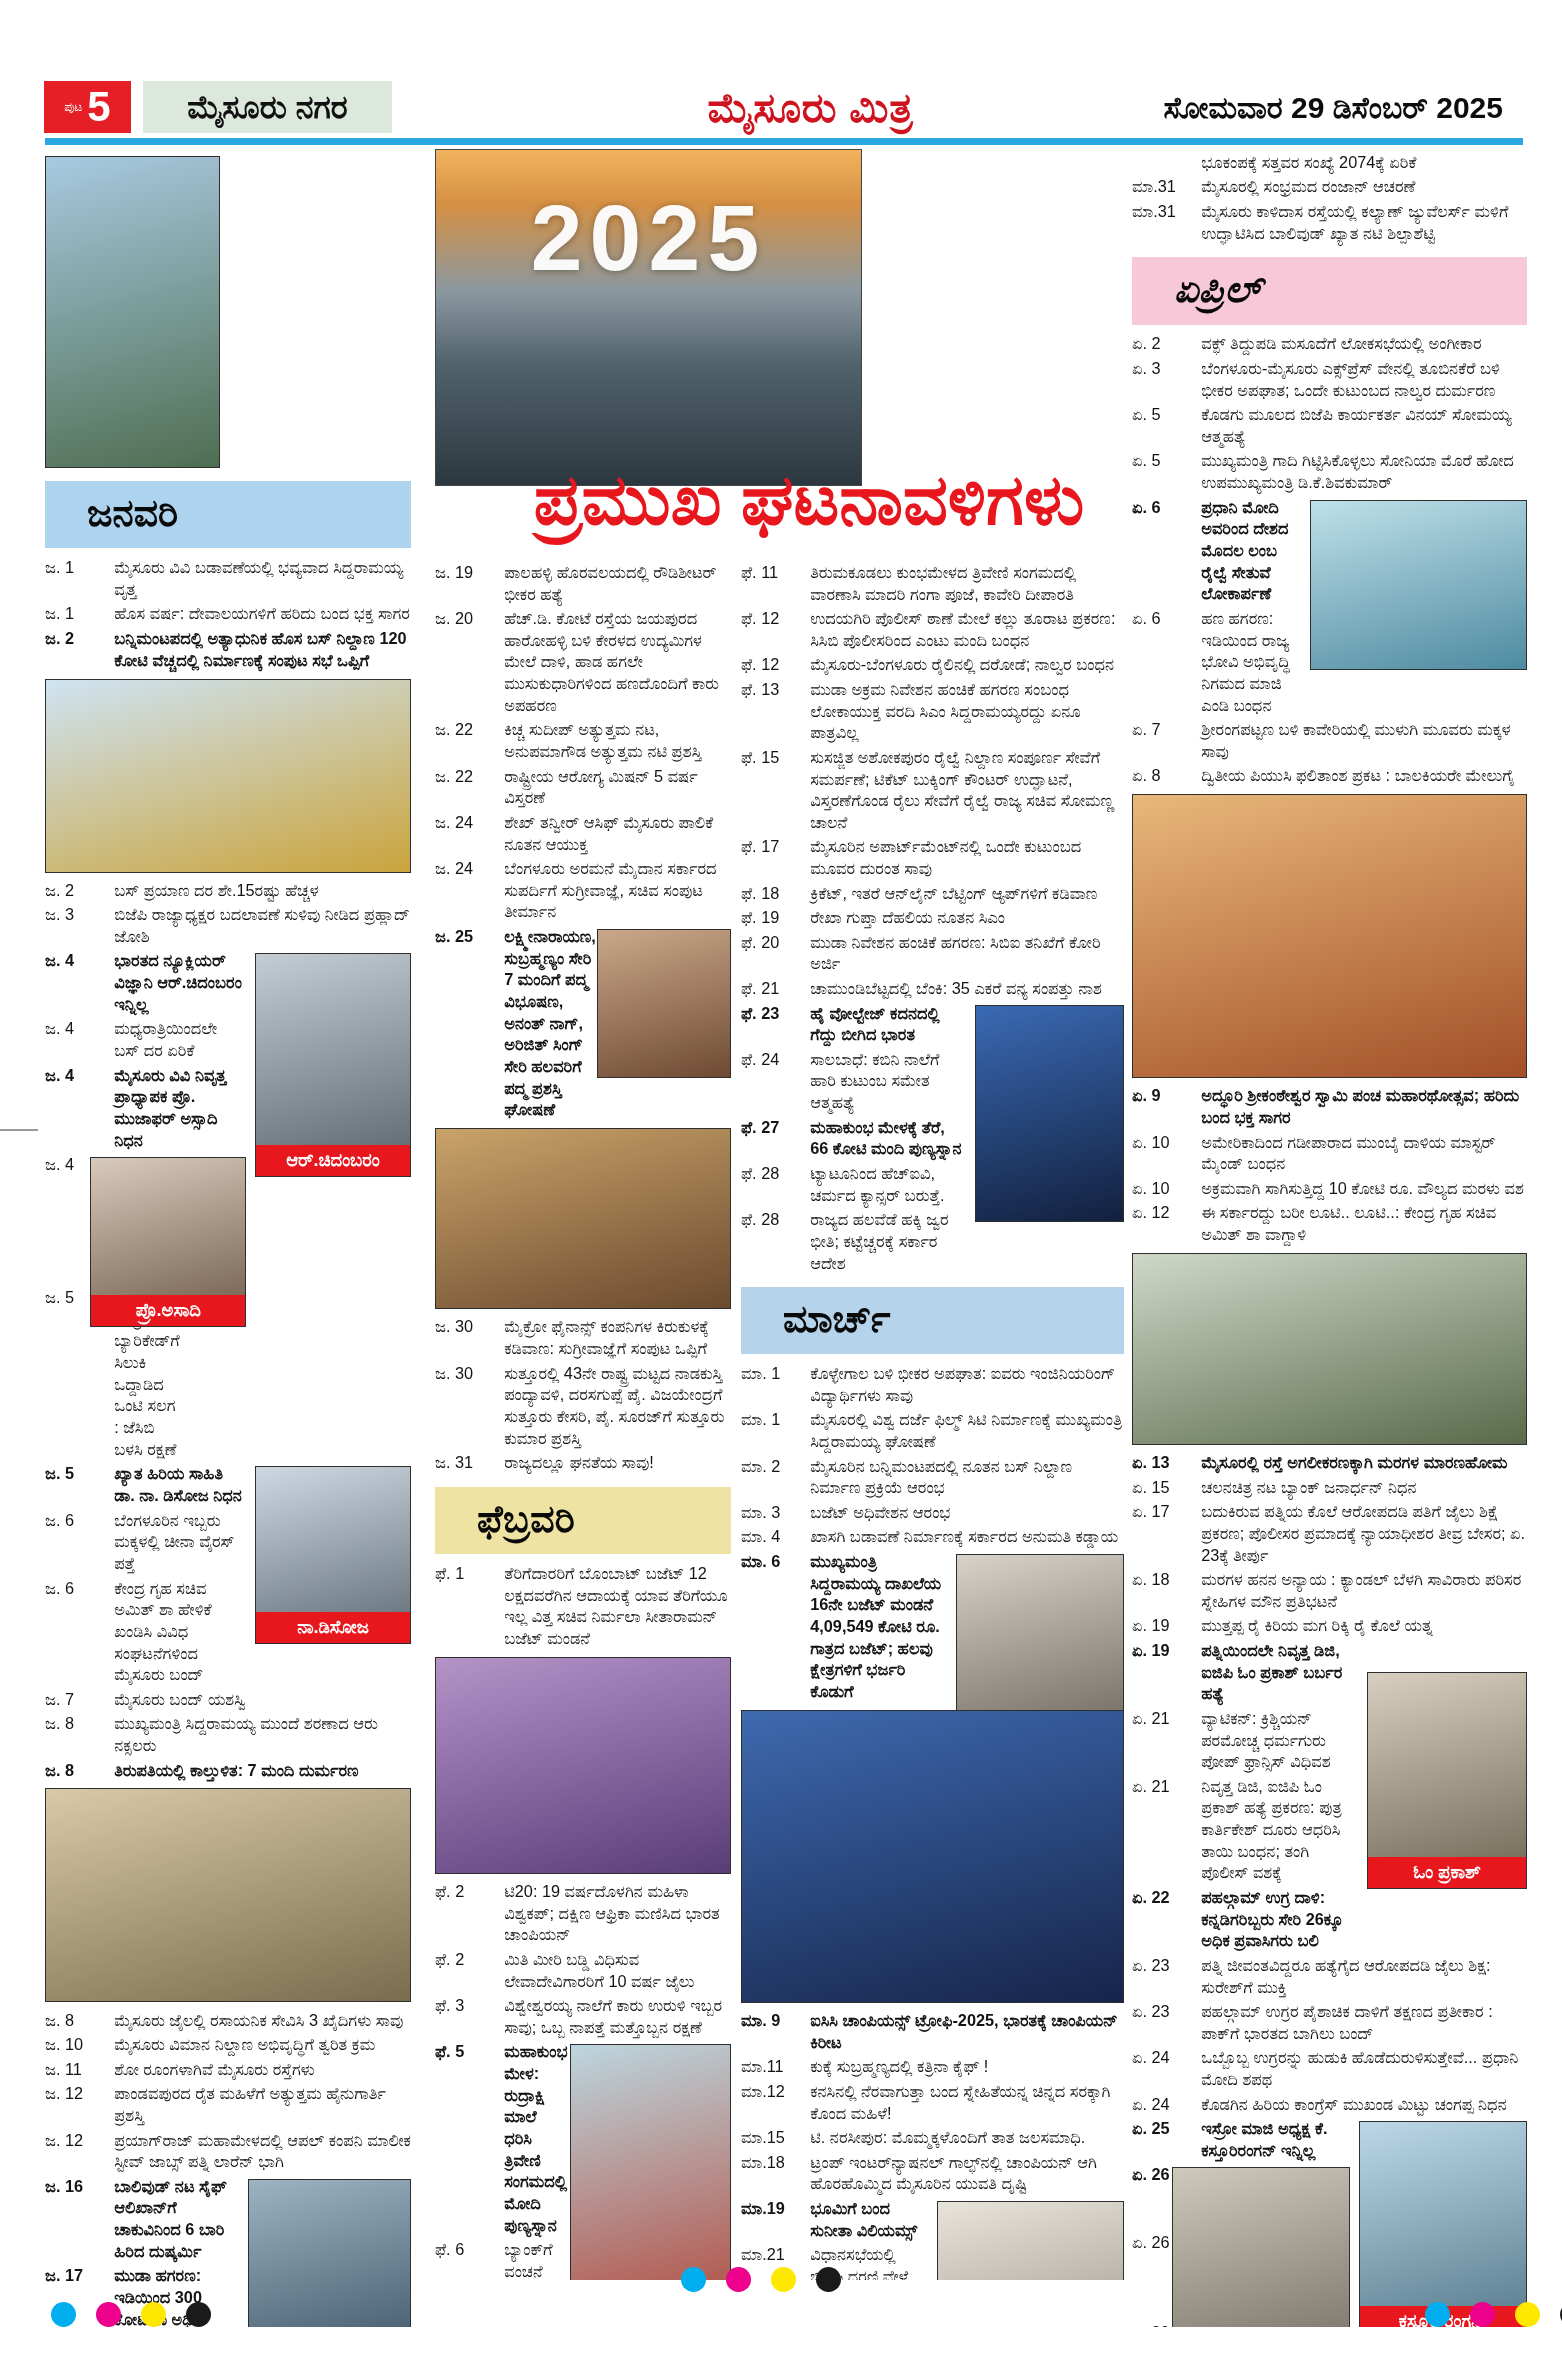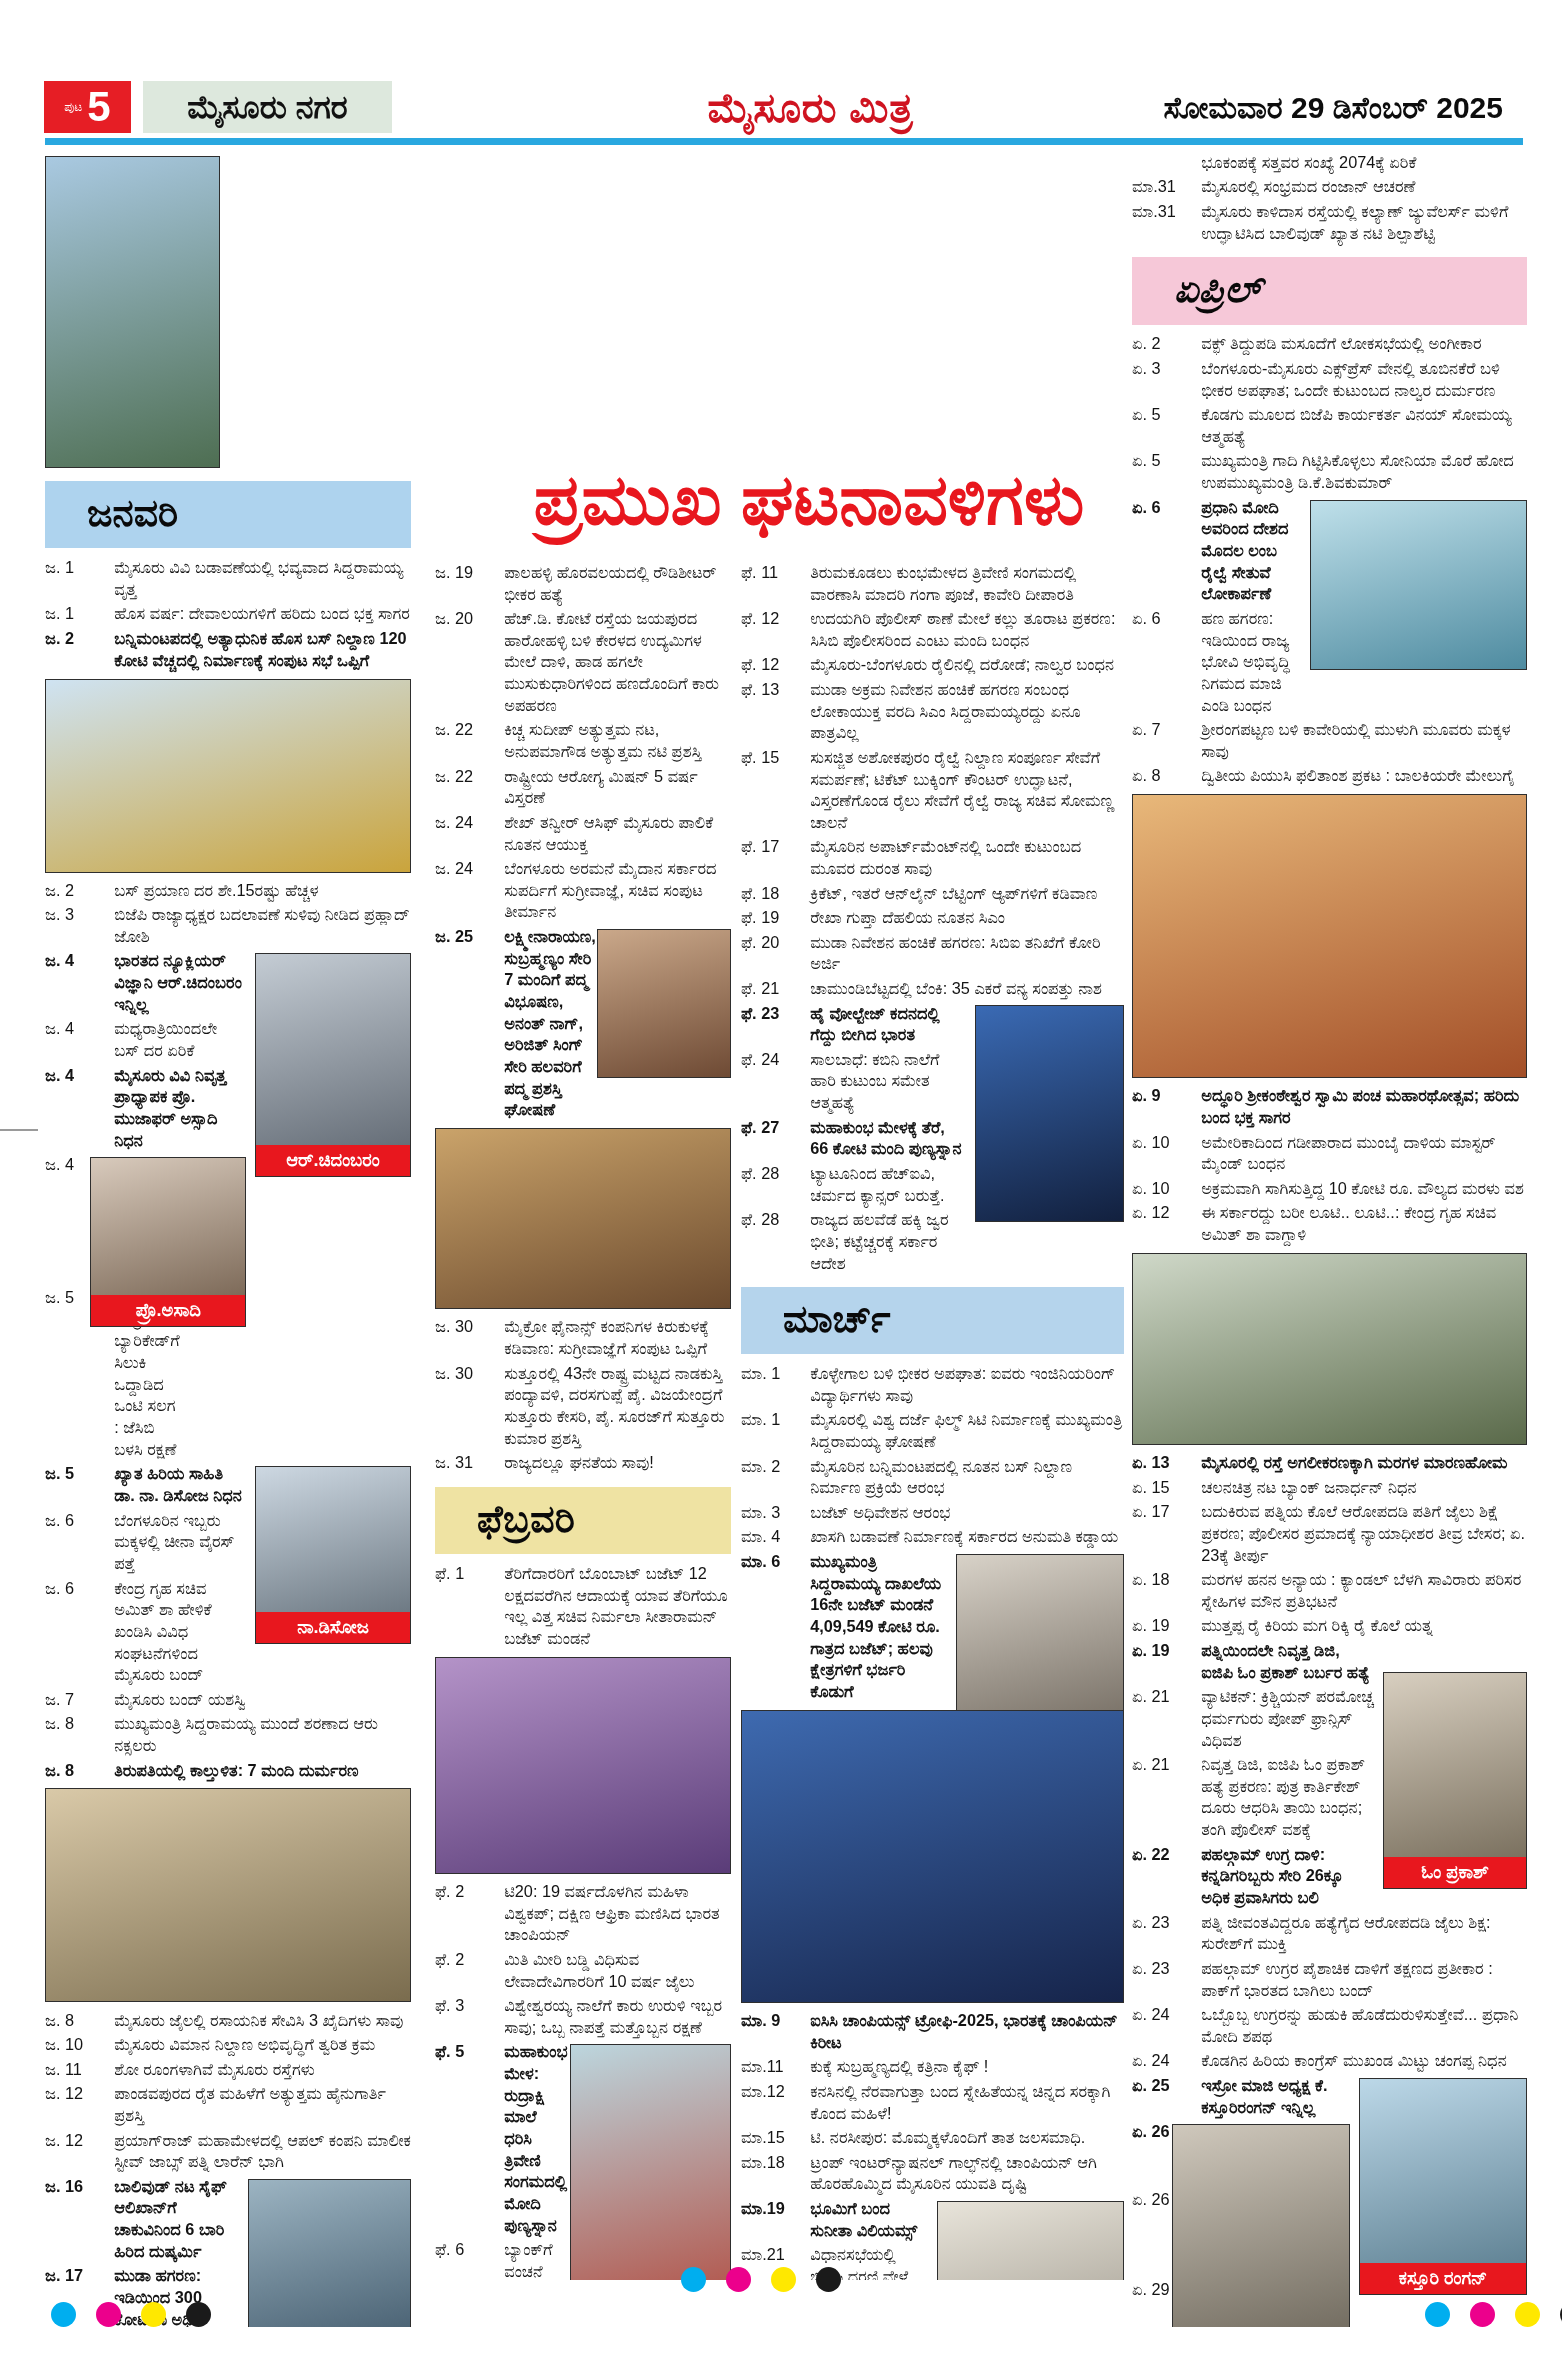--- a/index.html
+++ b/index.html
@@ -60,20 +60,23 @@
 
   <div class="hdr-pagebox">
     <span class="plabel">ಪುಟ</span>
     <span class="pnum">5</span>
   </div>
   <div class="hdr-section">ಮೈಸೂರು ನಗರ</div>
   <div class="hdr-masthead">ಮೈಸೂರು ಮಿತ್ರ</div>
   <div class="hdr-date">ಸೋಮವಾರ 29 ಡಿಸೆಂಬರ್ 2025</div>
   <div class="hdr-rule"></div>
 
+  <div class="hero">
+    <div class="year">2025</div>
+  </div>
   <div class="headline">ಪ್ರಮುಖ ಘಟನಾವಳಿಗಳು</div>
 
   <div class="col" id="col1">
       <div class="photo" style="height: 312px; width: 175px; background: linear-gradient(165deg, rgb(169, 201, 225) 0%, rgb(78, 110, 82) 100%);"></div>
       <div class="month" style="background: rgb(174, 211, 238);">ಜನವರಿ</div>
       <div class="item">
         <span class="d">ಜ. 1</span>
         <span class="x">ಮೈಸೂರು ವಿವಿ ಬಡಾವಣೆಯಲ್ಲಿ ಭವ್ಯವಾದ ಸಿದ್ದರಾಮಯ್ಯ ವೃತ್ತ</span>
       </div>
       <div class="item">
@@ -449,21 +452,21 @@
         <span class="x">ಬದುಕಿರುವ ಪತ್ನಿಯ ಕೊಲೆ ಆರೋಪದಡಿ ಪತಿಗೆ ಜೈಲು ಶಿಕ್ಷೆ ಪ್ರಕರಣ; ಪೊಲೀಸರ ಪ್ರಮಾದಕ್ಕೆ ನ್ಯಾಯಾಧೀಶರ ತೀವ್ರ ಬೇಸರ; ಏ. 23ಕ್ಕೆ ತೀರ್ಪು</span>
       </div>
       <div class="item">
         <span class="d">ಏ. 18</span>
         <span class="x">ಮರಗಳ ಹನನ ಅನ್ಯಾಯ : ಕ್ಯಾಂಡಲ್ ಬೆಳಗಿ ಸಾವಿರಾರು ಪರಿಸರ ಸ್ನೇಹಿಗಳ ಮೌನ ಪ್ರತಿಭಟನೆ</span>
       </div>
       <div class="item">
         <span class="d">ಏ. 19</span>
         <span class="x">ಮುತ್ತಪ್ಪ ರೈ ಕಿರಿಯ ಮಗ ರಿಕ್ಕಿ ರೈ ಕೊಲೆ ಯತ್ನ</span>
       </div>
-      <div class="photo fr" style="height: 217px; width: 144px; background: linear-gradient(165deg, rgb(216, 207, 192) 0%, rgb(110, 100, 82) 100%); margin-top: 32px;">
+      <div class="photo fr" style="height: 217px; width: 160px; background: linear-gradient(165deg, rgb(216, 207, 192) 0%, rgb(110, 100, 82) 100%); margin-top: 32px;">
         <div class="plbl">ಓಂ ಪ್ರಕಾಶ್</div>
       </div>
       <div class="item b">
         <span class="d">ಏ. 19</span>
         <span class="x">ಪತ್ನಿಯಿಂದಲೇ ನಿವೃತ್ತ ಡಿಜಿ, ಐಜಿಪಿ ಓಂ ಪ್ರಕಾಶ್ ಬರ್ಬರ ಹತ್ಯೆ</span>
       </div>
       <div class="item">
         <span class="d">ಏ. 21</span>
         <span class="x">ವ್ಯಾಟಿಕನ್: ಕ್ರಿಶ್ಚಿಯನ್ ಪರಮೋಚ್ಚ ಧರ್ಮಗುರು ಪೋಪ್ ಫ್ರಾನ್ಸಿಸ್ ವಿಧಿವಶ</span>
       </div>

